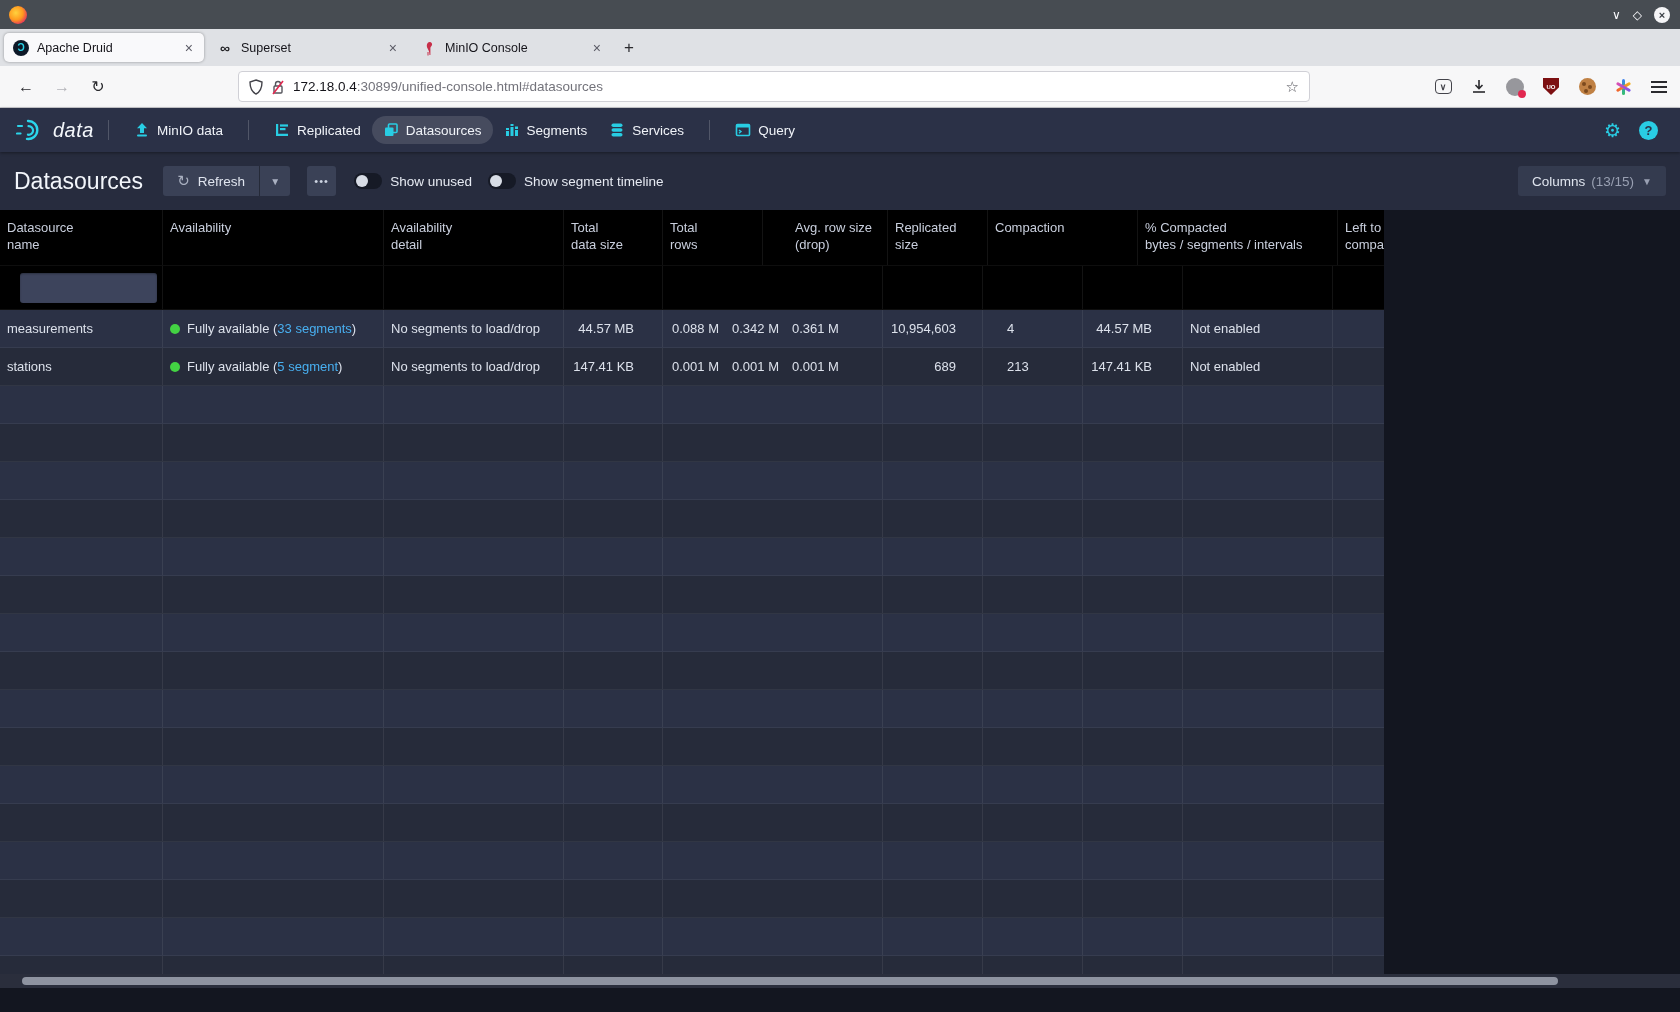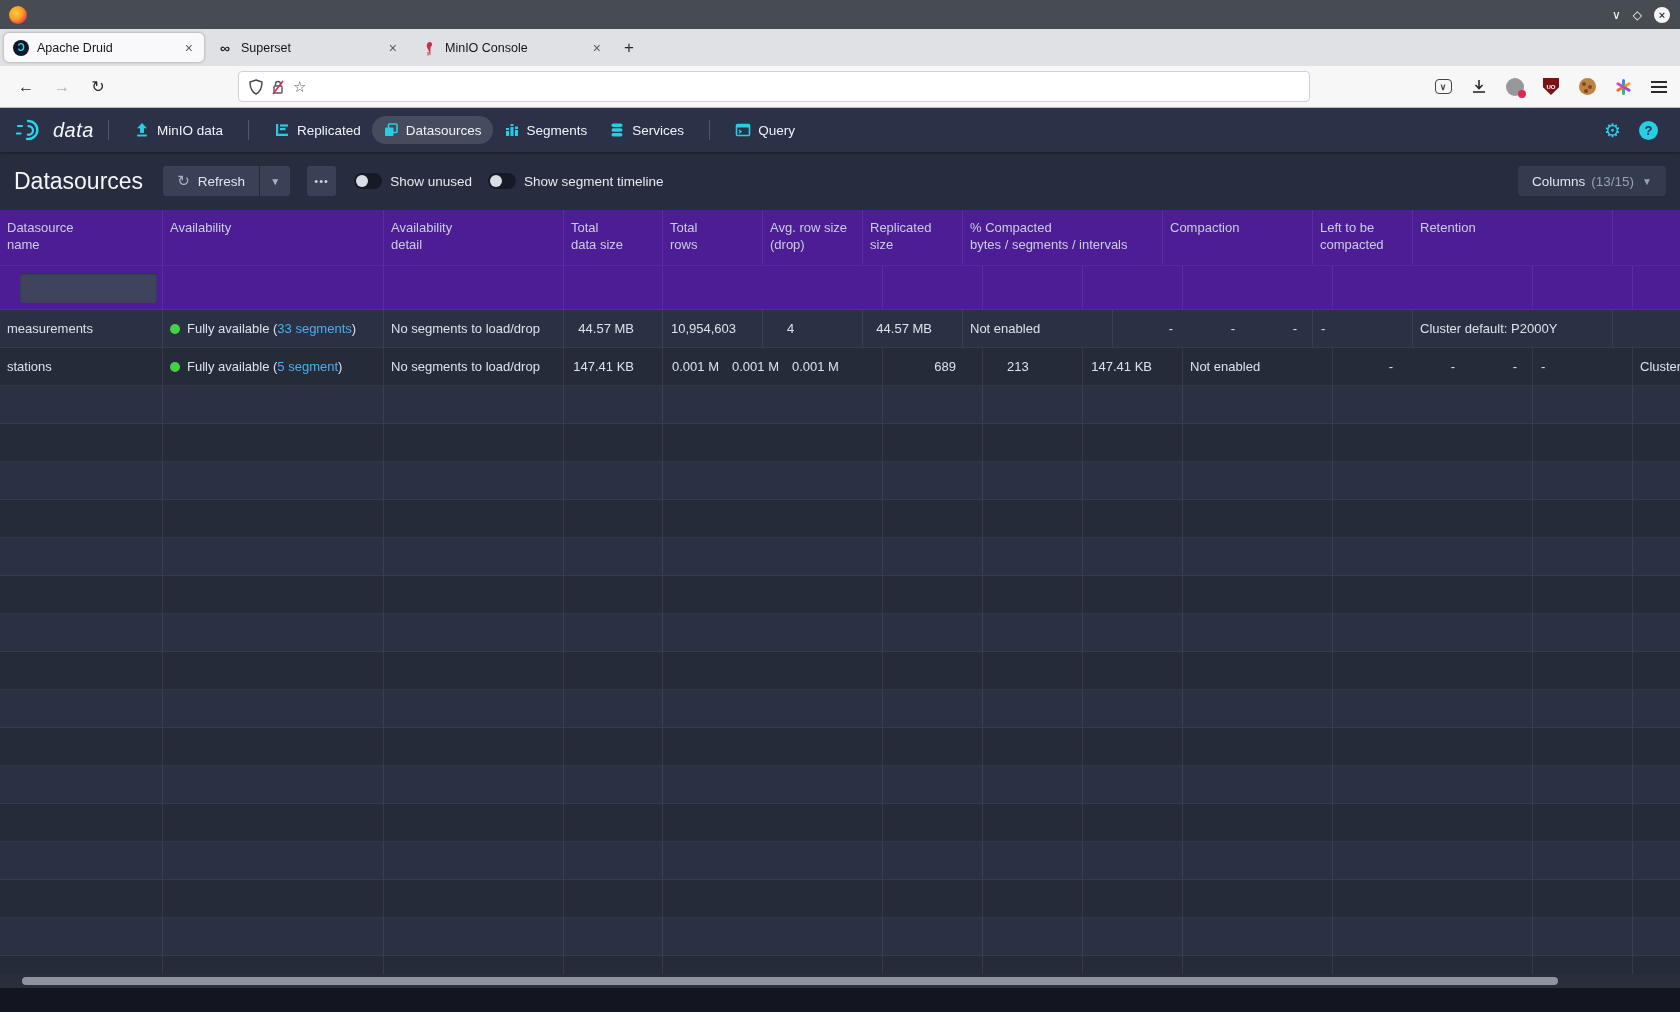--- a/index.html
+++ b/index.html
@@ -93,21 +93,21 @@
   .switch { width:28px; height:16px; border-radius:8px; background:#161a26; margin-left:18px;
             position:relative; flex:0 0 auto; }
   .switch .knob { position:absolute; left:2px; top:2px; width:12px; height:12px; border-radius:50%;
                   background:#d8dde6; }
   .sw-label { color:#e6eaf2; font-size:13.5px; margin-left:8px; }
   .columns-btn { margin-left:auto; margin-right:14px; width:148px; gap:6px; background:#343b4f; }
   .columns-btn .cnt { color:#99a0b2; }
   .columns-btn .caret { color:#99a0b2; font-size:10px; margin-left:2px; }
 
   
-  .tablewrap { background:#4c1d95; overflow:hidden; flex:0 0 auto; height:764px; width:1680px; }
+  .tablewrap { background:#000000; overflow:hidden; flex:0 0 auto; height:764px; width:1384px; }
   .trow { display:flex; width:1833px; border-bottom:1px solid rgba(255,255,255,.055); }
   .cell { flex:0 0 auto; border-right:1px solid rgba(255,255,255,.075); display:flex;
           align-items:center; padding:0 7px; font-size:13px; color:#dce1eb; height:37px;
           overflow:hidden; white-space:nowrap; }
   .hrow .cell { height:55px; align-items:flex-start; padding-top:9px; color:#c9cfdd;
                 line-height:17px; display:block; }
   .frow .cell { height:43px; }
   .row-light { background:#2b3145; }
   .row-dark  { background:#262b3a; }
   .filter-input { width:137px; height:30px; margin-left:13px; background:#3d445c;
@@ -181,20 +181,21 @@
             <path d="M7 1 L13 3 C13 9 11 13 7 15 C3 13 1 9 1 3 Z" fill="none" stroke="#43434a" stroke-width="1.4"></path>
           </svg>
       </span>
       <span class="u-ico">
         <svg width="14" height="16" viewBox="0 0 14 16">
             <rect x="3" y="7" width="8" height="7" rx="1" fill="none" stroke="#55555c" stroke-width="1.4"></rect>
             <path d="M4.5 7 V5 a2.5 2.5 0 0 1 5 0 V7" fill="none" stroke="#55555c" stroke-width="1.4"></path>
             <line x1="2" y1="15" x2="12" y2="2" stroke="#e22850" stroke-width="1.6"></line>
           </svg>
       </span>
+      <span class="u-text"><b style="font-weight:normal;color:#15141a">172.18.0.4</b><span class="dim">:30899/unified-console.html#datasources</span></span>
       <span class="u-star">☆</span>
     </div>
     <div class="tb-icons">
       <span class="tb-ico">
           <span class="pocket">∨</span>
         </span>
       <span class="tb-ico">
         <svg width="16" height="16" viewBox="0 0 16 16">
             <path d="M8 1v8M4.5 6 8 9.5 11.5 6" stroke="#2a2a2e" stroke-width="1.6" fill="none"></path>
             <path d="M2 13h12" stroke="#2a2a2e" stroke-width="1.6"></path>
@@ -351,35 +352,35 @@
           <div>detail</div>
         </div>
         <div class="cell" style="width: 99px;">
           <div>Total</div>
           <div>data size</div>
         </div>
         <div class="cell" style="width: 100px;">
           <div>Total</div>
           <div>rows</div>
         </div>
-        <div class="cell" style="width: 100px;">
+        <div class="cell" style="width: 100px; margin-left: 25px;">
           <div>Avg. row size</div>
           <div>(drop)</div>
         </div>
         <div class="cell" style="width: 100px;">
           <div>Replicated</div>
           <div>size</div>
         </div>
+        <div class="cell" style="width: 150px;">
+          <div>Compaction</div>
+          <div></div>
+        </div>
         <div class="cell" style="width: 200px;">
           <div>% Compacted</div>
           <div>bytes / segments / intervals</div>
-        </div>
-        <div class="cell" style="width: 150px;">
-          <div>Compaction</div>
-          <div></div>
         </div>
         <div class="cell" style="width: 100px;">
           <div>Left to be</div>
           <div>compacted</div>
         </div>
         <div class="cell" style="width: 200px;">
           <div>Retention</div>
           <div></div>
         </div>
       </div>
@@ -402,20 +403,25 @@
       <div class="trow row-light">
         <div class="cell" style="width: 163px;">measurements</div>
         <div class="cell" style="width: 221px;">
           <span class="dot"></span>
           <span>Fully available (</span>
           <span class="lnk">33 segments</span>
           <span>)</span>
         </div>
         <div class="cell" style="width: 180px;">No segments to load/drop</div>
         <div class="cell al-r" style="width: 99px; padding-right: 28px;">44.57 MB</div>
+        <div class="cell seg-vals" style="width: 220px;">
+          <span>0.088 M</span>
+          <span>0.342 M</span>
+          <span>0.361 M</span>
+        </div>
         <div class="cell al-r" style="width: 100px; padding-right: 26px;">10,954,603</div>
         <div class="cell" style="width: 100px; padding-left: 24px;">4</div>
         <div class="cell al-r" style="width: 100px; padding-right: 30px;">44.57 MB</div>
         <div class="cell" style="width: 150px;">Not enabled</div>
         <div class="cell pct-vals" style="width: 200px;">
           <span>-</span>
           <span>-</span>
           <span>-</span>
         </div>
         <div class="cell" style="width: 100px; padding-left: 8px;">-</div>

